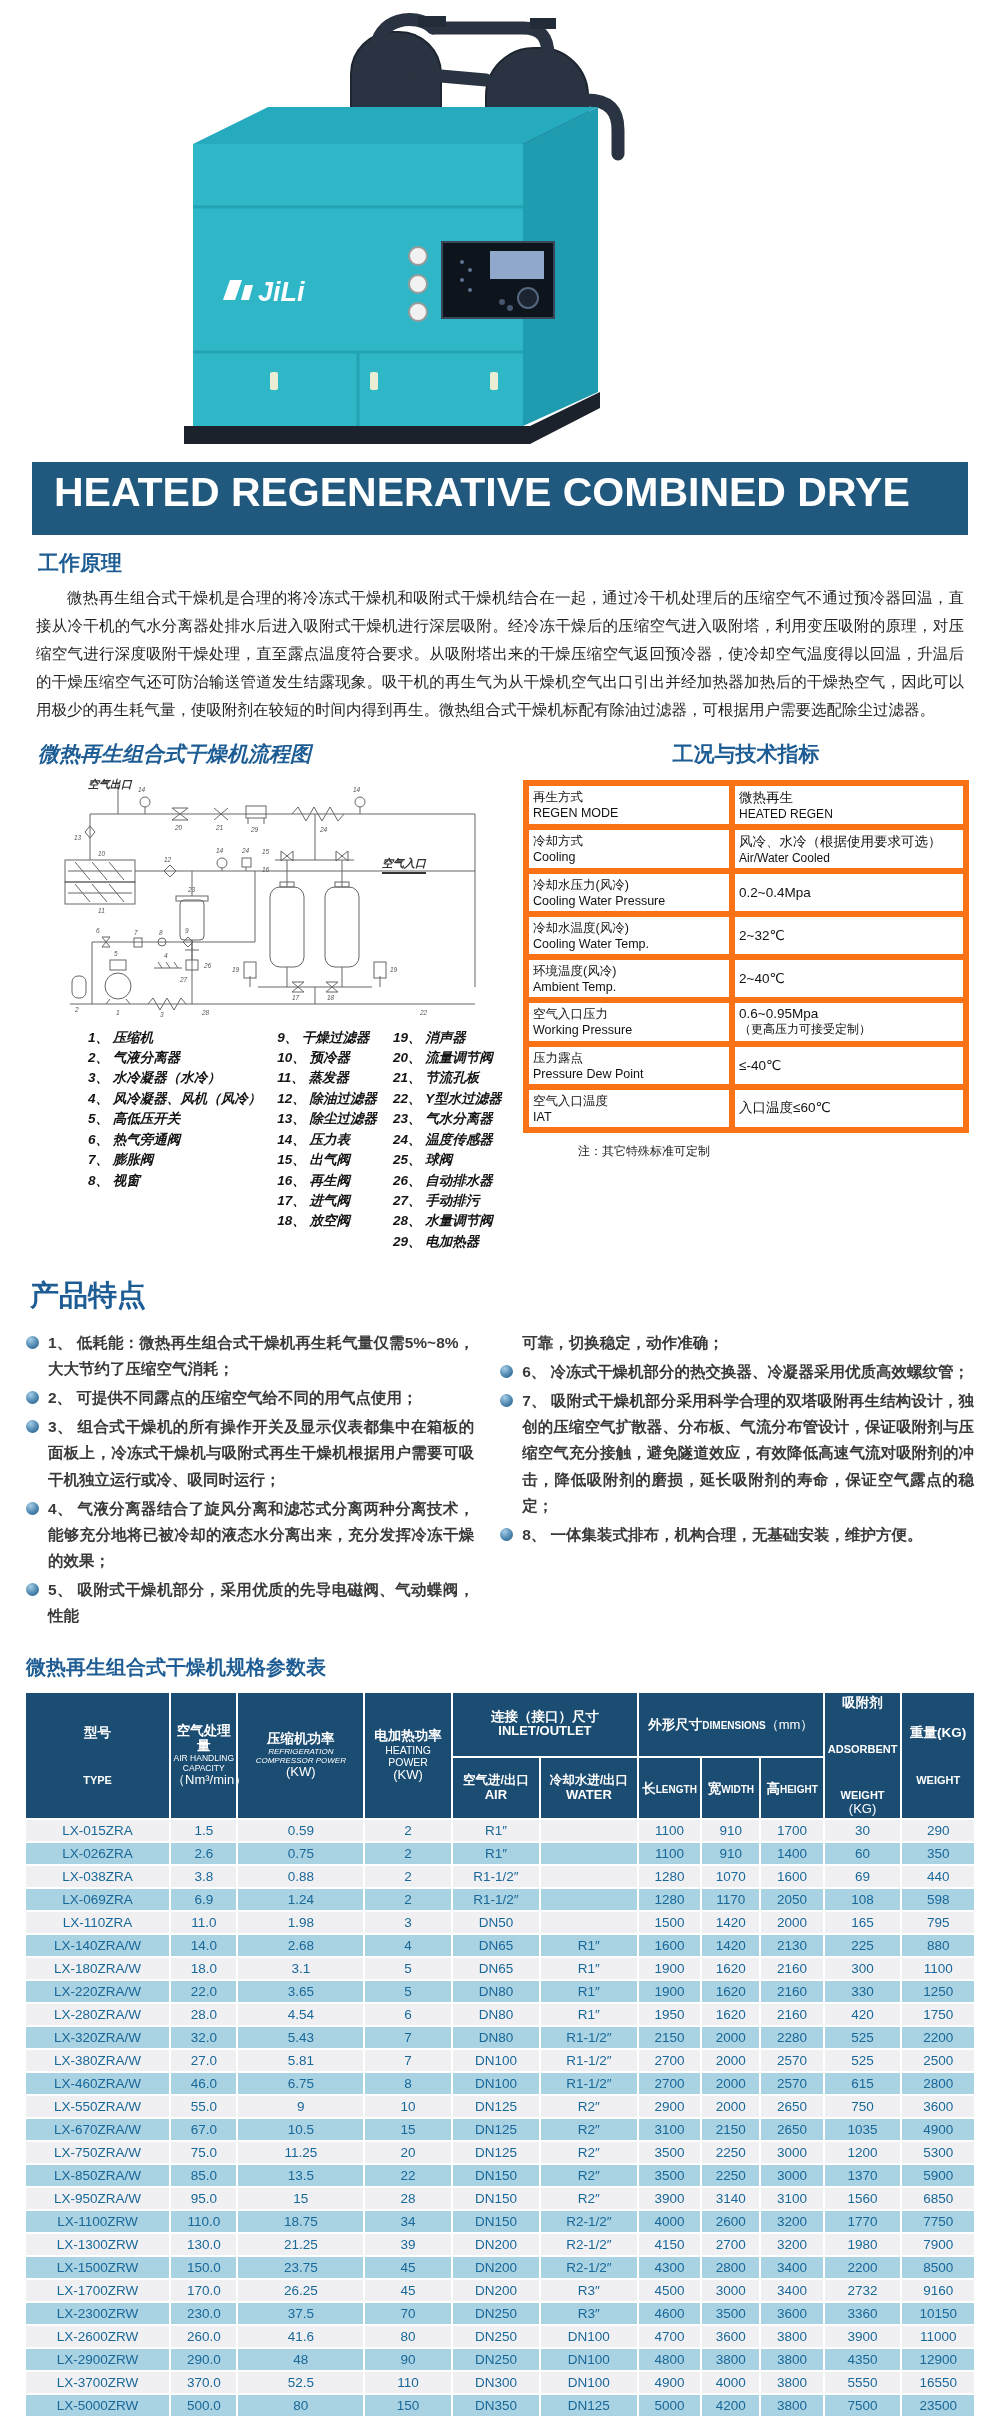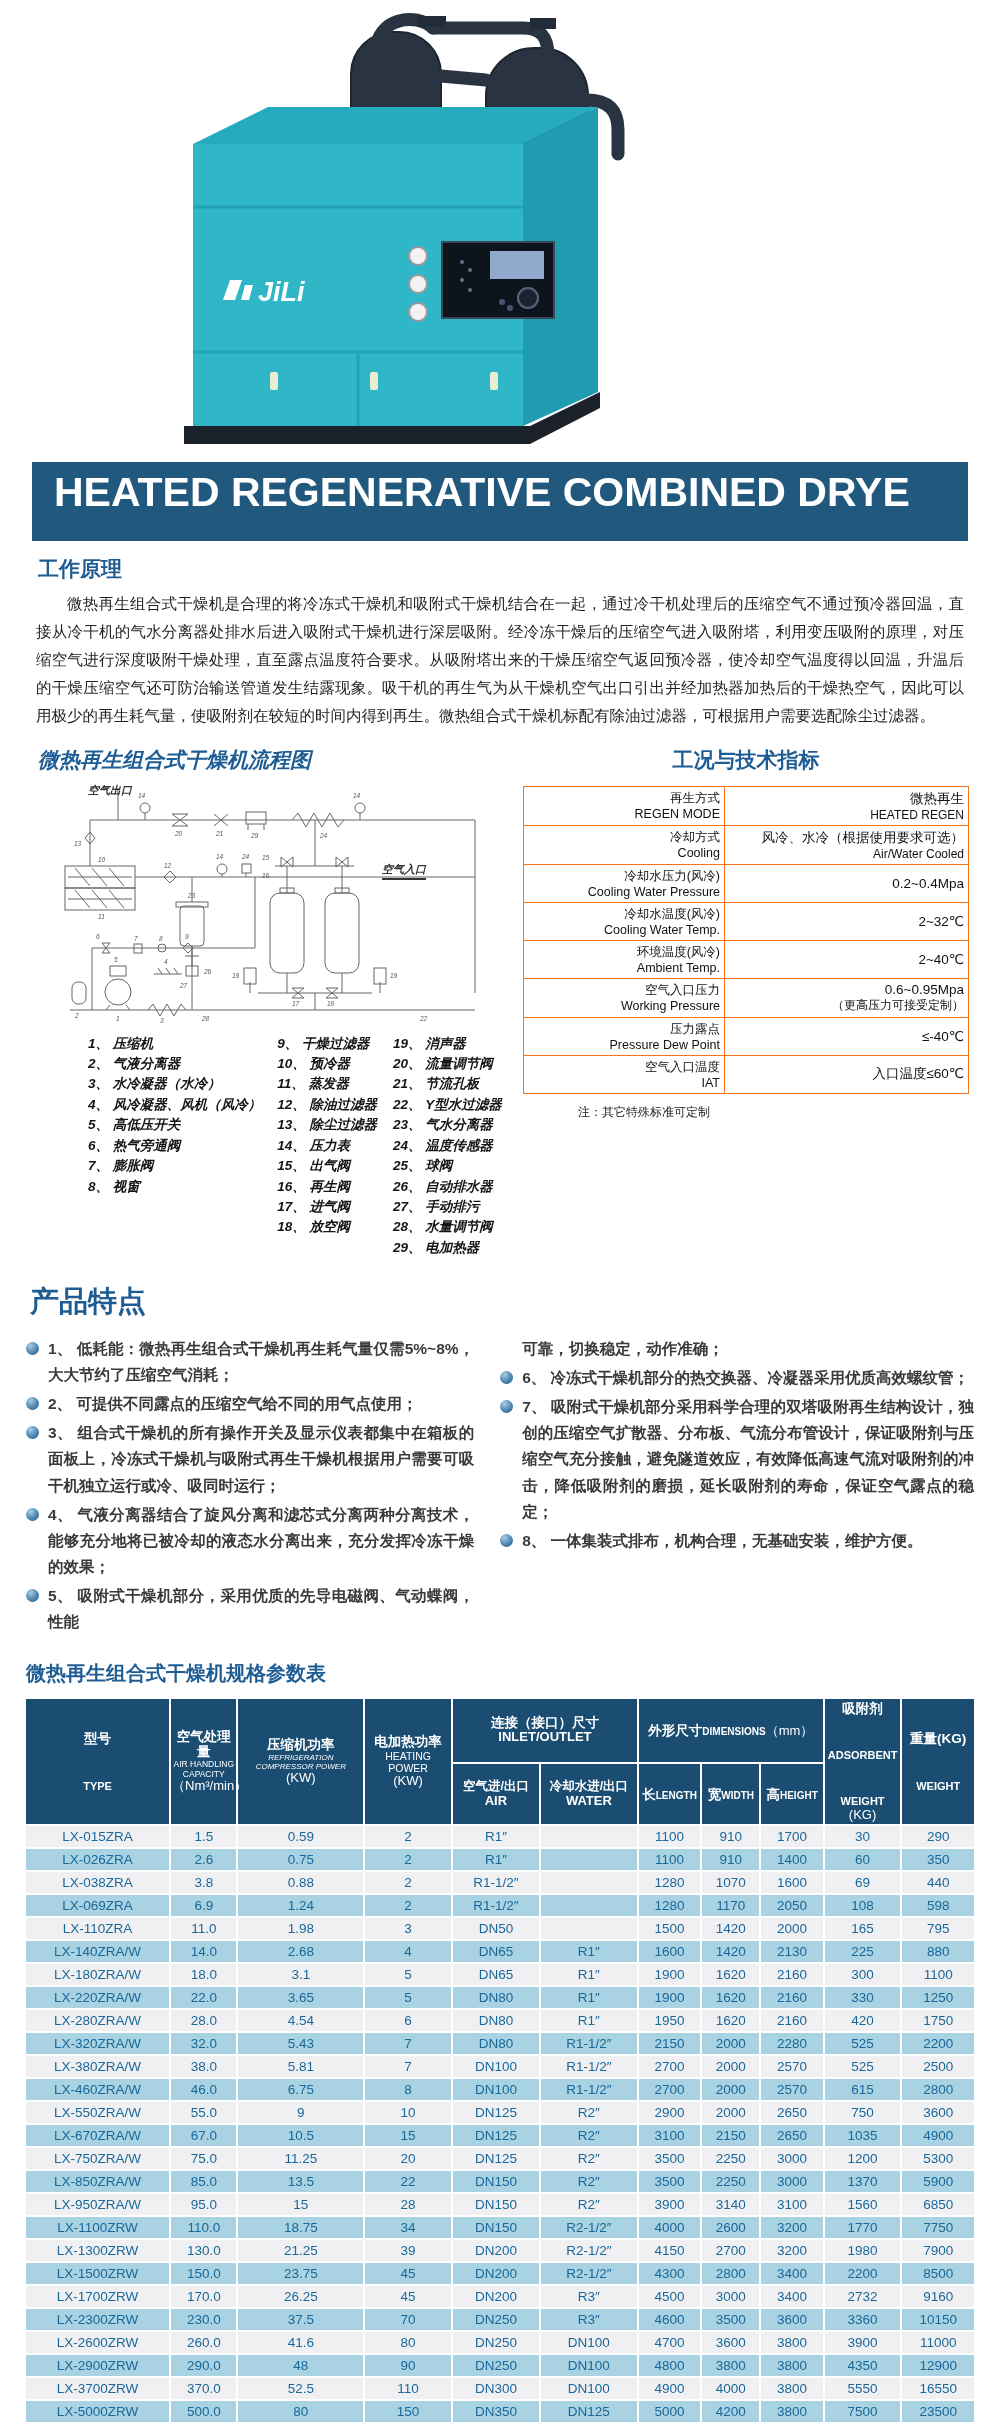--- a/index.html
+++ b/index.html
@@ -4,42 +4,42 @@
 <style>
   html,body{margin:0;padding:0;background:#fff;}
   body{width:1000px;font-family:"Liberation Sans","DejaVu Sans",sans-serif;color:#222;}
   .page{width:1000px;position:relative;}
 
   
   .photo-area{height:462px;position:relative;overflow:hidden;}
   .photo-area svg{position:absolute;left:118px;top:4px;}
 
   
-  .banner{margin:0 32px;background:#21587e;color:#fff;padding:8px 0 26px 22px;}
+  .banner{margin:0 32px;background:#21587e;color:#fff;padding:8px 0 20px 22px;}
   .banner-en{font-size:41px;font-weight:bold;line-height:1.1;white-space:nowrap;overflow:hidden;}
   .banner-cn{font-size:26px;font-weight:bold;margin-top:1px;}
 
   
   .h-blue{color:#1e5d94;font-weight:bold;}
   .wp-heading{font-size:21px;margin:14px 0 7px 38px;}
   .wp-body{margin:0 36px;font-size:15.5px;line-height:1.8;color:#1f1f1f;text-align:justify;text-indent:2em;}
 
   
   .two-col{display:flex;margin:14px 22px 0 22px;}
   .col-left{width:492px;font-style:italic;}
   .col-right{width:464px;}
   .flow-heading{font-size:21px;margin:2px 0 4px 16px;}
   .spec-heading{font-size:21px;text-align:center;margin:2px 0 12px 0;}
   svg.flow{display:block;margin-left:8px;}
   .legend{display:flex;margin:8px 0 0 66px;font-size:13.5px;font-weight:bold;color:#141414;line-height:1.44;}
   .legend-col{margin-right:16px;white-space:nowrap;}
   .legend-col div{margin-bottom:1px;}
 
   table.tech{border-collapse:collapse;margin:0 auto;width:446px;}
-  table.tech td{border:1px solid #f97316;text-align:right;padding:3px 4px;vertical-align:middle;}
+  table.tech td{border:6px solid #f97316;text-align:left;padding:3px 4px;vertical-align:middle;}
   table.tech td.param{width:192px;}
   .t-cn{font-size:12.5px;color:#111;}
   .t-en{font-size:12.5px;color:#111;}
   .t-v1{font-size:13.5px;color:#111;}
   .t-v2{font-size:12px;color:#111;}
   .tech-note{font-size:12px;color:#222;margin:10px 0 0 64px;}
 
   
   .features-heading{font-size:29px;margin:24px 0 14px 30px;}
   .features{display:flex;margin:0 26px;color:#3a3a3a;font-weight:bold;font-size:15.5px;line-height:1.68;}
@@ -640,21 +640,21 @@
           <td>DN80</td>
           <td>R1-1/2″</td>
           <td>2150</td>
           <td>2000</td>
           <td>2280</td>
           <td>525</td>
           <td>2200</td>
         </tr>
         <tr class="stripe-a">
           <td>LX-380ZRA/W</td>
-          <td>38.0</td>
+          <td>27.0</td>
           <td>5.81</td>
           <td>7</td>
           <td>DN100</td>
           <td>R1-1/2″</td>
           <td>2700</td>
           <td>2000</td>
           <td>2570</td>
           <td>525</td>
           <td>2500</td>
         </tr>

